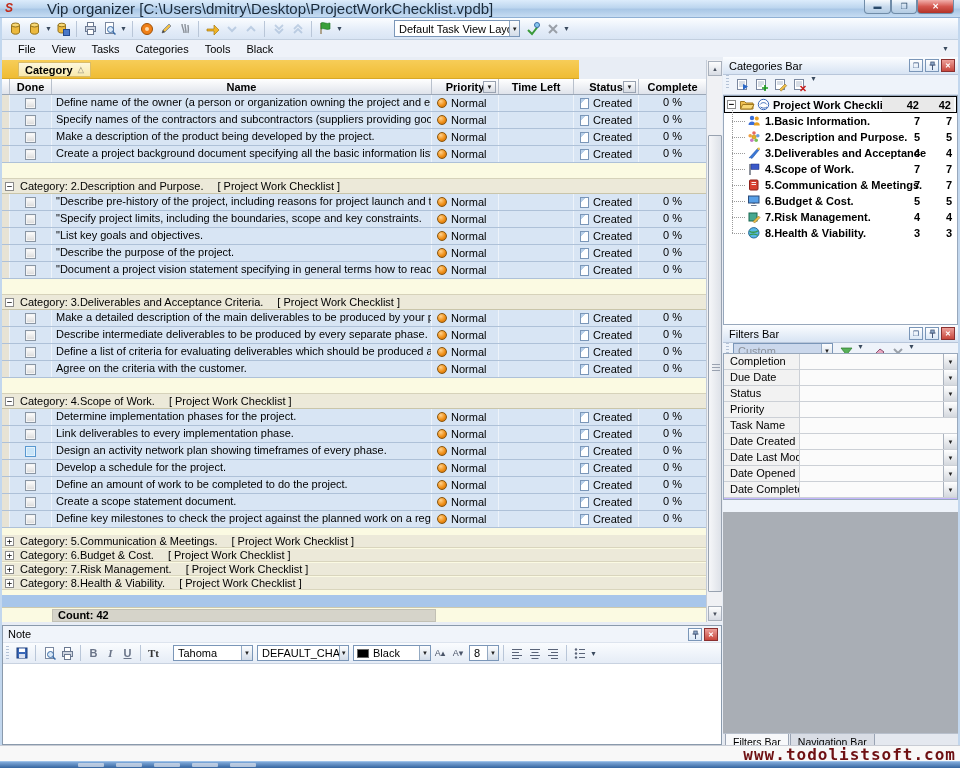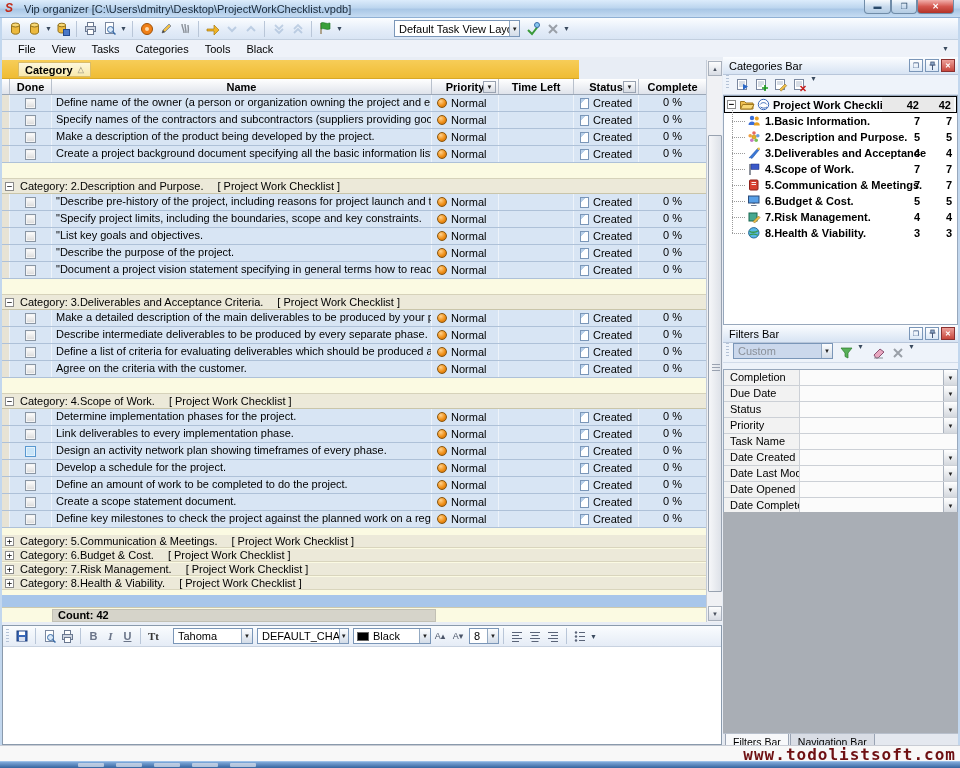--- a/index.html
+++ b/index.html
@@ -5,21 +5,21 @@
   * { margin:0; padding:0; box-sizing:border-box; }
   html,body { width:960px; height:768px; overflow:hidden; background:#d8dce2;
     font-family:"Liberation Sans", sans-serif; }
   #window { position:relative; width:960px; height:768px; background:#c2d7ee; overflow:hidden; font-size:11px; color:#000; }
 
   
   .titlebar { position:absolute; left:0; top:0; width:960px; height:18px;
     background:linear-gradient(#dcecfb 0%, #bdd6ef 45%, #a9c7e6 55%, #c6dcf2 100%);
     border-bottom:1px solid #8fb0d4; display:flex; align-items:center; padding-left:5px; }
   .app-icon { width:14px; height:13px; margin-right:5px; color:#c22a18; font-weight:bold; font-style:italic; font-size:12px; line-height:12px; }
-  .title-text { font-size:11px; color:#1a2a3a; white-space:nowrap; }
+  .title-text { font-size:15px; color:#1a2a3a; white-space:nowrap;margin-left:23px; }
   .win-buttons { position:absolute; right:6px; top:0; display:flex; }
   .win-btn { height:14px; border:1px solid #5f7fa0; border-top:none; border-radius:0 0 4px 4px;
     display:flex; align-items:center; justify-content:center; font-size:8px; color:#2a4a6a; cursor:default;
     background:linear-gradient(#f6fafd,#cadcee 50%,#b4cce4); border-color:#708ca8; }
   .win-btn.min { width:27px; } .win-btn.max { width:26px; }
   .win-btn.close { width:37px; background:linear-gradient(#f2b0ac,#d4574f 50%,#b23227); color:#fff; font-weight:bold; }
 
   
   .main-toolbar { position:absolute; left:2px; top:18px; width:956px; height:22px;
     background:linear-gradient(#fbfdff,#e3ecf8 60%,#d9e5f4); border-bottom:1px solid #c2cfdf;
@@ -126,21 +126,21 @@
   .tree-children::before { content:""; position:absolute; left:8px; top:-3px; bottom:8px; border-left:1px dotted #9a9a9a; }
   .tree-item { position:relative; height:16px; display:flex; align-items:center; font-weight:bold; }
   .tree-stub { position:absolute; left:8px; top:8px; width:13px; border-top:1px dotted #9a9a9a; }
   .tree-icon { position:absolute; left:23px; top:1px; width:14px; height:14px; }
   .tree-label { position:absolute; left:41px; white-space:nowrap; }
   .tree-num { position:absolute; width:30px; text-align:right; font-weight:bold; }
   .tree-num.und { right:37px; } .tree-num.tot { right:5px; }
   .root-icons { display:flex; align-items:center; gap:2px; }
 
   .filters-panel { position:absolute; left:723px; top:325px; width:235px; height:187px; background:#eef3fa; }
-  .filters-body { position:absolute; left:0; top:44px; width:235px; height:147px; background:#c4b5fd; border:1px solid #98a8bc; }
+  .filters-body { position:absolute; left:0; top:28px; width:235px; height:147px; background:#c4b5fd; border:1px solid #98a8bc; }
   .f-row { display:flex; height:16px; border-bottom:1px solid #ccd0d6; background:#fbfbfb; }
   .f-label { width:76px; background:#f2f2f2; border-right:1px solid #ccd0d6; padding:1px 0 0 6px; white-space:nowrap; overflow:hidden; }
   .f-value { flex:1; }
   .f-arrow { width:14px; border-left:1px solid #aab2be; background:linear-gradient(#fff,#d4d8de);
     font-size:6px; color:#222; display:flex; align-items:center; justify-content:center; }
   .preset-combo { width:100px; height:16px; border:1px solid #7a96b8; background:#cbd8ec; display:inline-flex; align-items:center; }
   .preset-combo .cval { color:#8a9099; }
 
   .right-filler { position:absolute; left:723px; top:512px; width:235px; height:221px; background:#a9aeb5; }
   .bottom-tabs { position:absolute; left:723px; top:733px; width:235px; height:19px; background:#e4e8ef; border-top:1px solid #b8c0cc; display:flex; padding-left:2px; }
@@ -1040,20 +1040,34 @@
   </div>
 
   <div class="right-filler"></div>
 
   <div class="bottom-tabs">
     <div class="btab active">Filters Bar</div>
     <div class="btab">Navigation Bar</div>
   </div>
 
   <div class="note-panel">
+    <div class="note-title">
+      <span>Note</span>
+      <div class="pt-buttons">
+        <div class="pbtn">
+            <span>
+              <svg width="9" height="10">
+                <path d="M1.5 4h6M4.5 4v5" stroke="#46597a"></path>
+                <rect x="2.8" y="1" width="3.4" height="3" fill="#8ea8c8" stroke="#46597a" stroke-width=".8"></rect>
+              </svg>
+            </span>
+          </div>
+        <div class="pbtn close">✕</div>
+      </div>
+    </div>
     <div class="note-toolbar">
       <span class="grip"></span>
       <span class="nbtn">
           <span>
             <svg width="14" height="14">
               <rect x="2" y="2" width="10" height="10" fill="#3a68b8" stroke="#1a3a78"></rect>
               <rect x="4" y="2.5" width="6" height="3.5" fill="#fff"></rect>
               <rect x="4" y="8" width="6" height="4" fill="#d8e0f0"></rect>
             </svg>
           </span>

